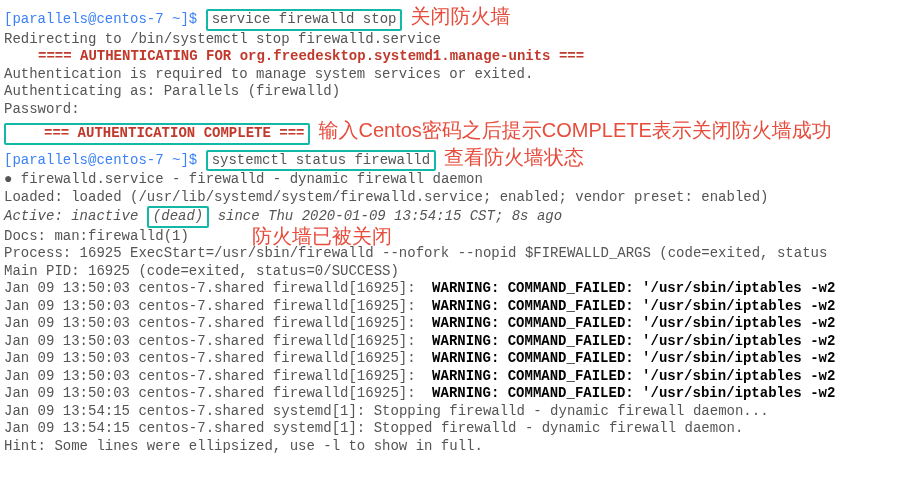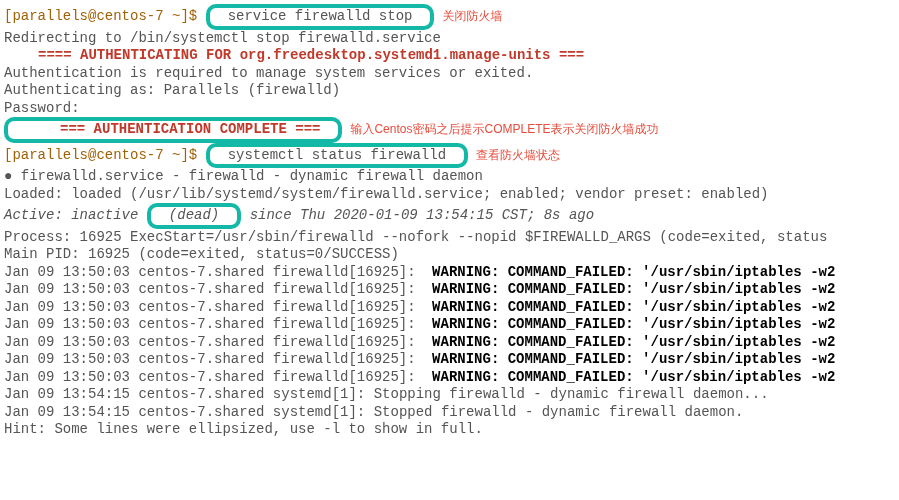--- a/index.html
+++ b/index.html
@@ -15,42 +15,42 @@
       color: #555555;
       padding: 4px;
       white-space: nowrap;
       overflow: hidden;
     }
     .line {
       display: block;
       position: relative;
     }
     .prompt {
-      color: #a16207;
+      color: #3b82f6;
     }
     .red-bold {
       color: #c0392b;
       font-weight: bold;
       margin-left: 34px;
     }
     .black-bold {
       color: #000000;
       font-weight: bold;
       margin-left: 8px;
     }
     .highlight-box {
-      border: 4px solid #14b8a6;
-      border-radius: 10px;
-      padding: 0 18px;
+      border: 2px solid #14b8a6;
+      border-radius: 2px;
+      padding: 0 4px;
       display: inline-block;
     }
     .annotation {
       color: #e74c3c;
       font-family: 'PingFang SC', 'Microsoft YaHei', sans-serif;
-      font-size: 12px;
+      font-size: 20px;
       margin-left: 8px;
     }
     .bullet {
       color: #555555;
     }
     .log-line {
       color: #555555;
     }
   </style>
 </head>
@@ -94,20 +94,22 @@
 
 <div class="line">
   <span>   Loaded: loaded (/usr/lib/systemd/system/firewalld.service; enabled; vendor preset: enabled)</span>
 </div>
 
 <div class="line" style="position:relative;font-style:italic;">
   <span>   Active: inactive </span><span class="highlight-box"><span>(dead)</span></span><span> since Thu 2020-01-09 13:54:15 CST; 8s ago</span>
 </div>
 
 <div class="line" style="position:relative;">
+  <span>     Docs: man:firewalld(1)</span>
+  <span class="annotation" style="position:absolute; left:240px; top:-4px;">防火墙已被关闭</span>
 </div>
 
 <div class="line">
   <span>  Process: 16925 ExecStart=/usr/sbin/firewalld --nofork --nopid $FIREWALLD_ARGS (code=exited, status</span>
 </div>
 
 <div class="line">
   <span> Main PID: 16925 (code=exited, status=0/SUCCESS)</span>
 </div>
 

